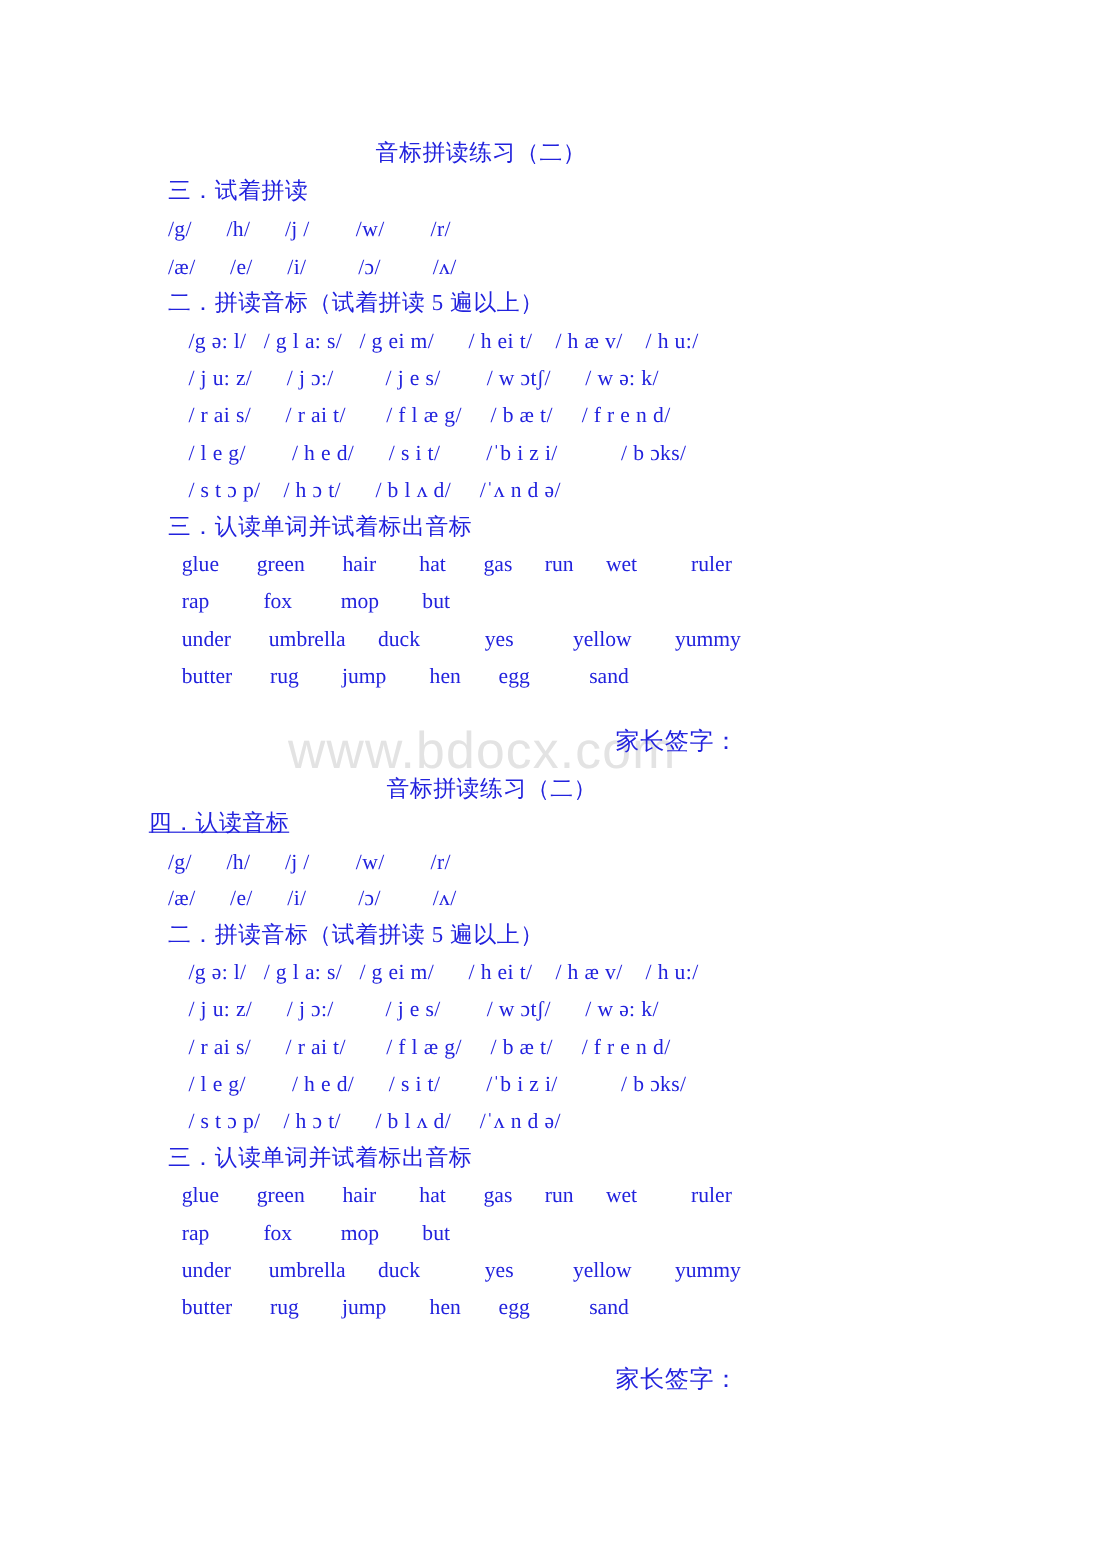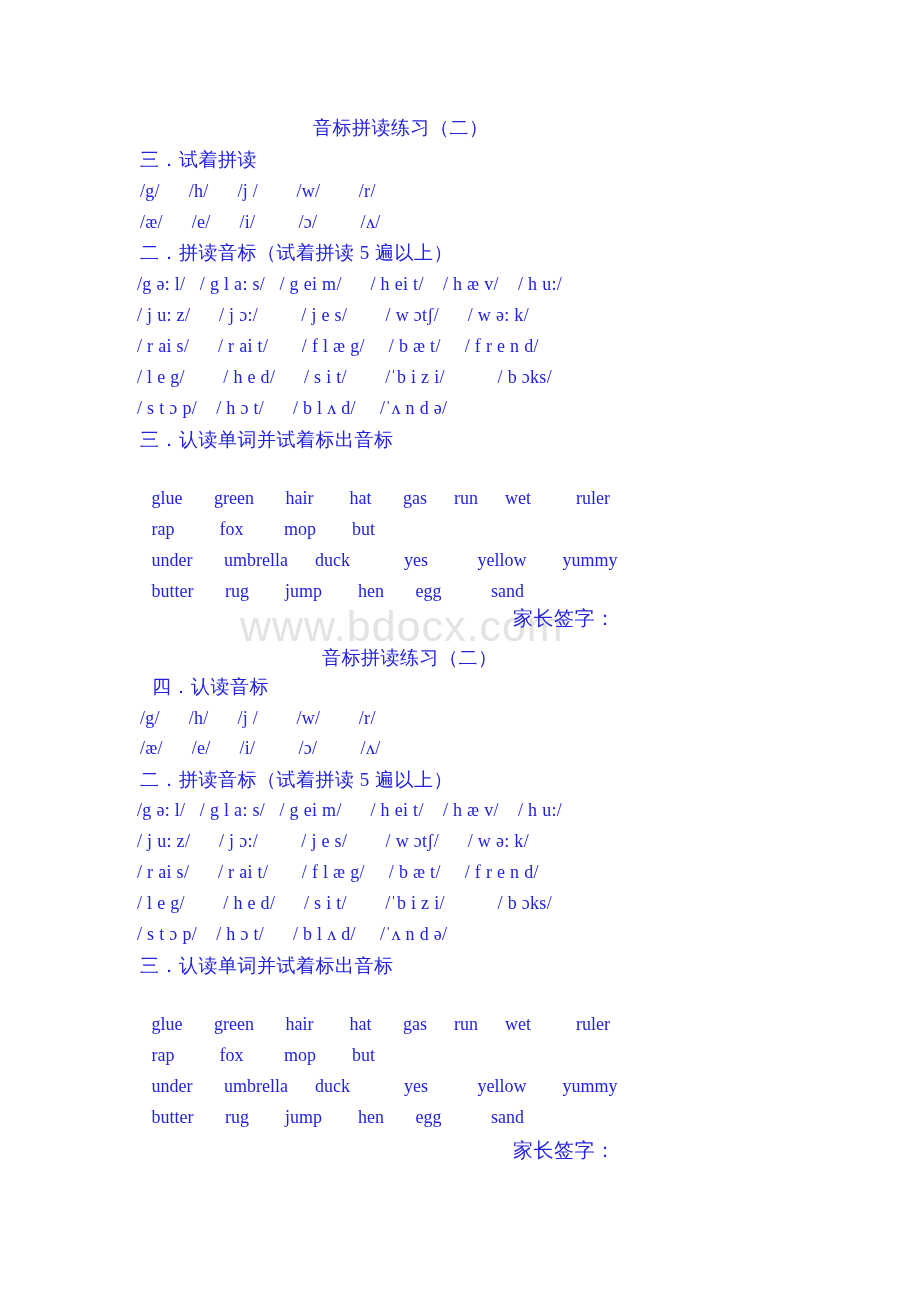--- a/index.html
+++ b/index.html
@@ -56,31 +56,31 @@
   }
 
   .section-heading {
     font-size: 19px;
     letter-spacing: 0.5px;
   }
 
   .ipa-line {
     font-size: 18px;
     letter-spacing: 0.3px;
+    margin-left: 20px;
   }
 
   .symbol-line {
     font-size: 18px;
     letter-spacing: 0.3px;
   }
 
   .word-row {
     font-size: 18px;
     white-space: pre;
-    margin-top: 28px;
   }
 
   .signature {
     font-size: 20px;
     letter-spacing: 0.5px;
   }
 </style>
 </head>
 <body>
 
@@ -117,21 +117,21 @@
     <div class="line word-row" style="left:147px; top:492px;"> rap          fox         mop        but</div>
 
     <div class="line word-row" style="left:147px; top:523px;"> under       umbrella      duck            yes           yellow        yummy</div>
 
     <div class="line word-row" style="left:147px; top:554px;"> butter       rug        jump        hen       egg           sand</div>
 
     <div class="line signature" style="left:513px; top:608px;">家长签字：</div>
 
     <div class="line doc-title" style="left:322px; top:648px;">音标拼读练习（二）</div>
 
-    <div class="line section-heading" style="left:152px; top:677px;">四．认读音标</div>
+    <div class="line section-heading" style="left:124px; top:677px;text-decoration:underline;">四．认读音标</div>
 
     <div class="line symbol-line" style="left:140px; top:709px;">/g/      /h/      /j /        /w/        /r/</div>
 
     <div class="line symbol-line" style="left:140px; top:739px;">/æ/      /e/      /i/         /ɔ/         /ʌ/</div>
 
     <div class="line section-heading" style="left:140px; top:770px;">二．拼读音标（试着拼读 5 遍以上）</div>
 
     <div class="line ipa-line" style="left:137px; top:801px;">/g ə: l/   / g l a: s/   / g ei m/      / h ei t/    / h æ v/    / h u:/</div>
 
     <div class="line ipa-line" style="left:137px; top:832px;">/ j u: z/      / j ɔ:/         / j e s/        / w ɔtʃ/      / w ə: k/</div>

